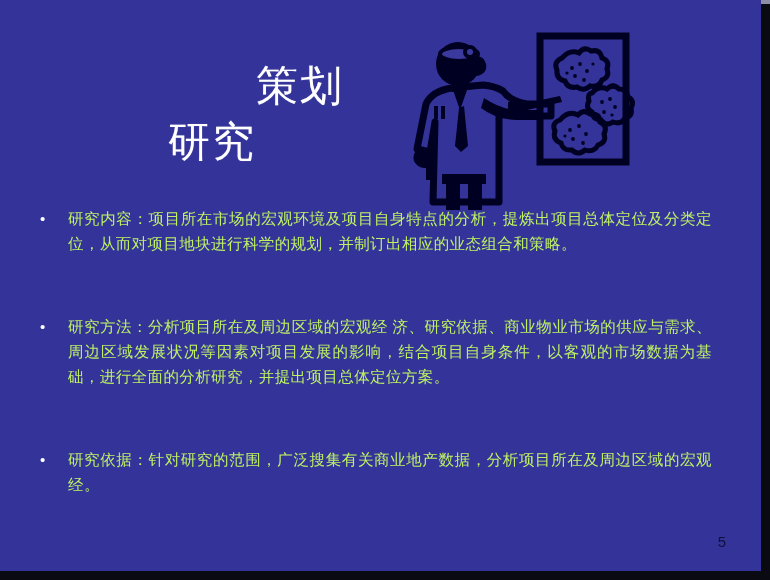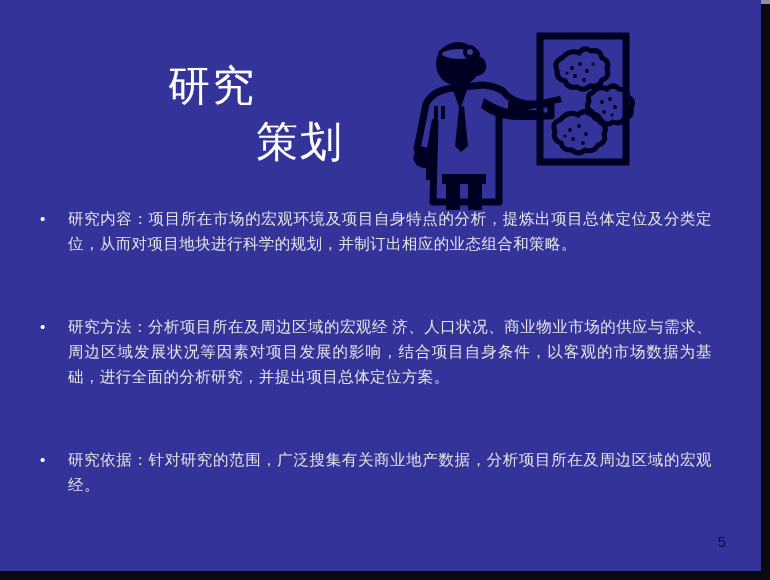--- a/index.html
+++ b/index.html
@@ -66,44 +66,43 @@
     text-align:left;
     padding-left:14px;
     color:#ffffff;
     box-sizing:border-box;
   }
   .bullet-text{
     flex:1 1 auto;
     font-size:15.5px;
     line-height:25px;
     letter-spacing:.4px;
-    color:#e5e5e5;
+    color:#bef264;
     text-align:justify;
     text-justify:inter-ideograph;
     padding-right:14px;
-    font-family:Liberation Serif, serif;
   }
 
   
   #page-number{
     position:absolute;
     right:44px;bottom:30px;
     color:#11113a;
     font-size:15px;
     font-family:"Liberation Sans",sans-serif;
   }
 </style>
 </head>
 <body>
 
 <div id="slide">
 
   <div id="title-block">
+    <span id="title-line-2">策划</span>
     <span id="title-line-1">研究</span>
-    <span id="title-line-2">策划</span>
   </div>
 
   <div id="clipart">
     <svg viewBox="0 0 250 192" width="250" height="192" xmlns="http://www.w3.org/2000/svg">
       <g fill="#000022" stroke="none">
 
         <rect x="128" y="18" width="86" height="126" fill="none" stroke="#000022" stroke-width="7"></rect>
 
         <path d="M150 40 q8 -9 17 -5 q5 -7 12 -2 q9 -2 11 7 q8 3 5 11 q3 8 -5 11 q-3 8 -12 6
                  q-6 6 -13 1 q-9 2 -12 -6 q-9 -2 -8 -11 q-4 -8 5 -12 z" fill="none" stroke="#000022" stroke-width="5"></path>
@@ -168,21 +167,21 @@
 
   <div id="body">
 
     <div class="bullet-row">
       <span class="bullet-mark">•</span>
       <span class="bullet-text">研究内容：项目所在市场的宏观环境及项目自身特点的分析，提炼出项目总体定位及分类定位，从而对项目地块进行科学的规划，并制订出相应的业态组合和策略。</span>
     </div>
 
     <div class="bullet-row">
       <span class="bullet-mark">•</span>
-      <span class="bullet-text">研究方法：分析项目所在及周边区域的宏观经 济、人口状况、商业物业市场的供应与需求、 周边区域发展状况等因素对项目发展的影响，结合项目自身条件，以客观的市场数据为基 础，进行全面的分析研究，并提出项目总体定位方案。</span>
+      <span class="bullet-text">研究方法：分析项目所在及周边区域的宏观经 济、研究依据、商业物业市场的供应与需求、 周边区域发展状况等因素对项目发展的影响，结合项目自身条件，以客观的市场数据为基 础，进行全面的分析研究，并提出项目总体定位方案。</span>
     </div>
 
     <div class="bullet-row">
       <span class="bullet-mark">•</span>
       <span class="bullet-text">研究依据：针对研究的范围，广泛搜集有关商业地产数据，分析项目所在及周边区域的宏观经。</span>
     </div>
 
   </div>
 
   <div id="page-number">5</div>

